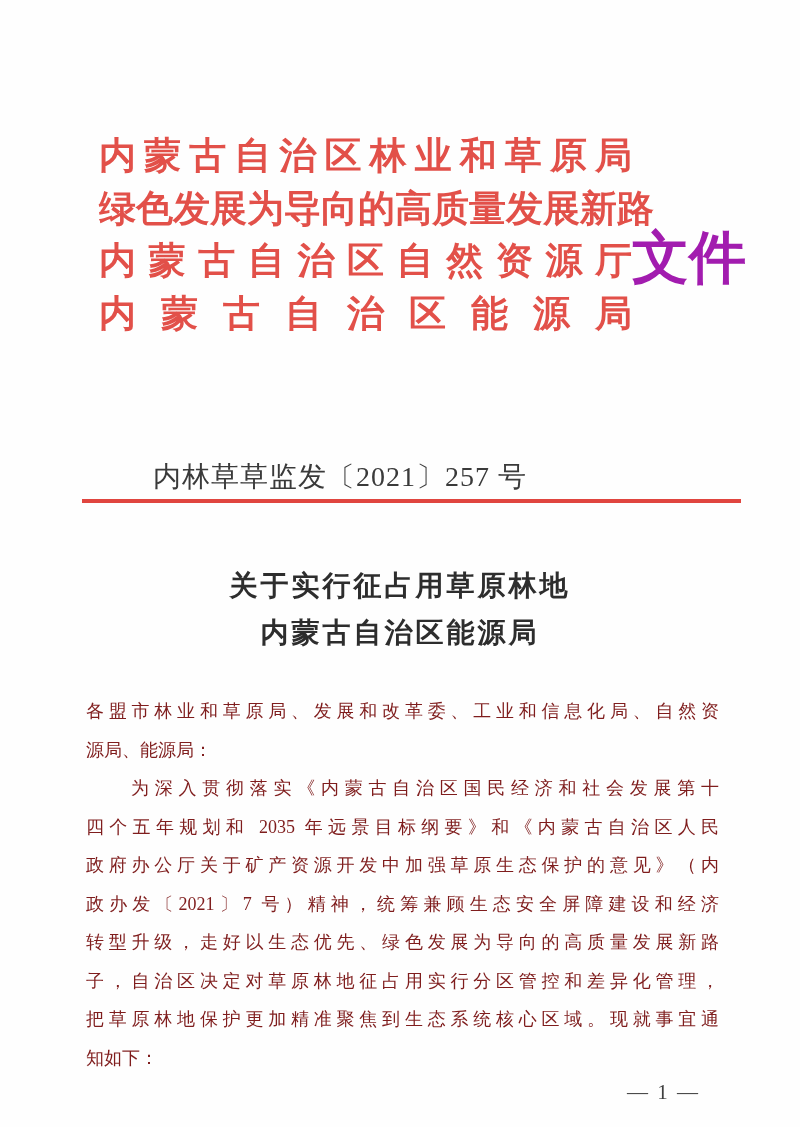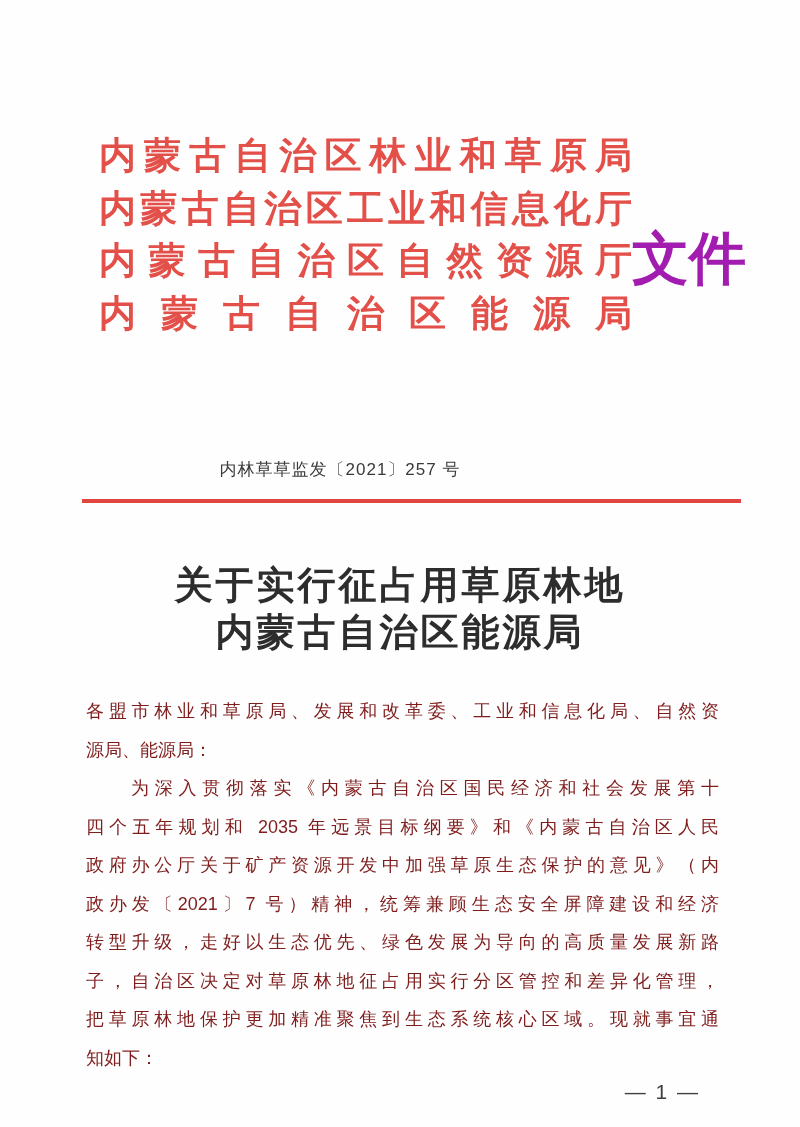--- a/index.html
+++ b/index.html
@@ -7,21 +7,21 @@
     padding: 0;
     background: #e8e8e8;
   }
   .page {
     position: relative;
     width: 800px;
     height: 1127px;
     margin: 0 auto;
     background: #fefefe;
     overflow: hidden;
-    font-family: Liberation Sans, sans-serif;
+    font-family: Liberation Serif, serif;
   }
 
   
   .agency-block {
     position: absolute;
     top: 130px;
     left: 99px;
     width: 533px;
   }
   .agency-line {
@@ -47,21 +47,21 @@
     color: #a21caf;
   }
 
   
   .doc-number {
     position: absolute;
     top: 458px;
     left: 0;
     width: 680px;
     text-align: center;
-    font-size: 17px;
+    font-size: 28px;
     letter-spacing: 1px;
     color: #3a3a3a;
   }
 
   
   .red-line {
     position: absolute;
     top: 499px;
     left: 82px;
     width: 659px;
@@ -69,21 +69,21 @@
     background: #e0453f;
   }
 
   
   .title {
     position: absolute;
     top: 562px;
     left: 0;
     width: 800px;
     text-align: center;
-    font-size: 38px;
+    font-size: 28px;
     line-height: 47px;
     font-weight: bold;
     letter-spacing: 3px;
     color: #2d2d2d;
   }
 
   
   .body-block {
     position: absolute;
     top: 692px;
@@ -119,21 +119,21 @@
     color: #3f3f3f;
   }
 </style>
 </head>
 <body>
 
 <div class="page">
 
   <div class="agency-block">
     <div class="agency-line">内蒙古自治区林业和草原局</div>
-    <div class="agency-line">内蒙古自治区工业和信息化厅</div>
+    <div class="agency-line">绿色发展为导向的高质量发展新路</div>
     <div class="agency-line">内蒙古自治区自然资源厅</div>
     <div class="agency-line">内蒙古自治区能源局</div>
   </div>
 
   <div class="doc-marker">文件</div>
 
   <div class="doc-number">内林草草监发〔2021〕257 号</div>
 
   <div class="red-line"></div>
 

